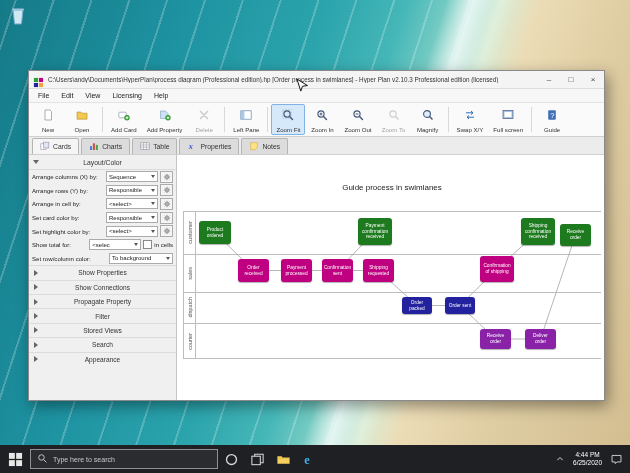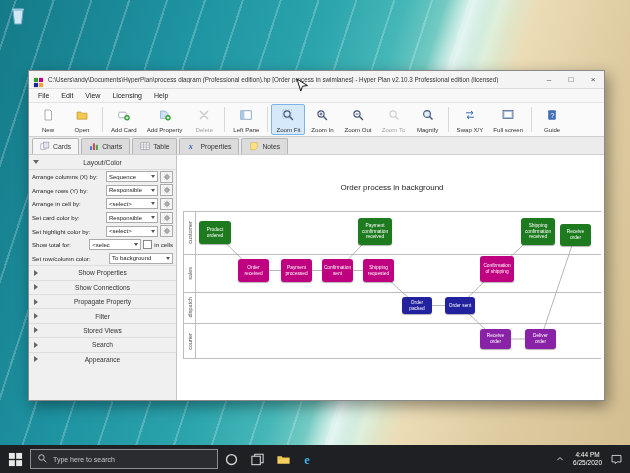--- a/index.html
+++ b/index.html
@@ -366,21 +366,21 @@
               <span class="chev-right"></span>
               <span>Search</span>
             </div>
             <div class="srow">
               <span class="chev-right"></span>
               <span>Appearance</span>
             </div>
           </div>
       </div>
       <div class="canvas">
-        <div class="dtitle">Order process in background</div>
+        <div class="dtitle">Guide process in swimlanes</div>
         <svg id="wires" width="430" height="257" viewBox="0 0 430 257">
             <line x1="38" y1="77.5" x2="76.5" y2="115.5" stroke="#a5a5a5" stroke-width="0.8"></line>
             <line x1="76.5" y1="115.5" x2="119.5" y2="115.5" stroke="#a5a5a5" stroke-width="0.8"></line>
             <line x1="119.5" y1="115.5" x2="160.5" y2="115.5" stroke="#a5a5a5" stroke-width="0.8"></line>
             <line x1="160.5" y1="115.5" x2="198" y2="76.5" stroke="#a5a5a5" stroke-width="0.8"></line>
             <line x1="160.5" y1="115.5" x2="201.5" y2="115.5" stroke="#a5a5a5" stroke-width="0.8"></line>
             <line x1="201.5" y1="115.5" x2="240" y2="150.5" stroke="#a5a5a5" stroke-width="0.8"></line>
             <line x1="240" y1="150.5" x2="283" y2="150.5" stroke="#a5a5a5" stroke-width="0.8"></line>
             <line x1="283" y1="150.5" x2="318.5" y2="184" stroke="#a5a5a5" stroke-width="0.8"></line>
             <line x1="283" y1="150.5" x2="320" y2="114" stroke="#a5a5a5" stroke-width="0.8"></line>

